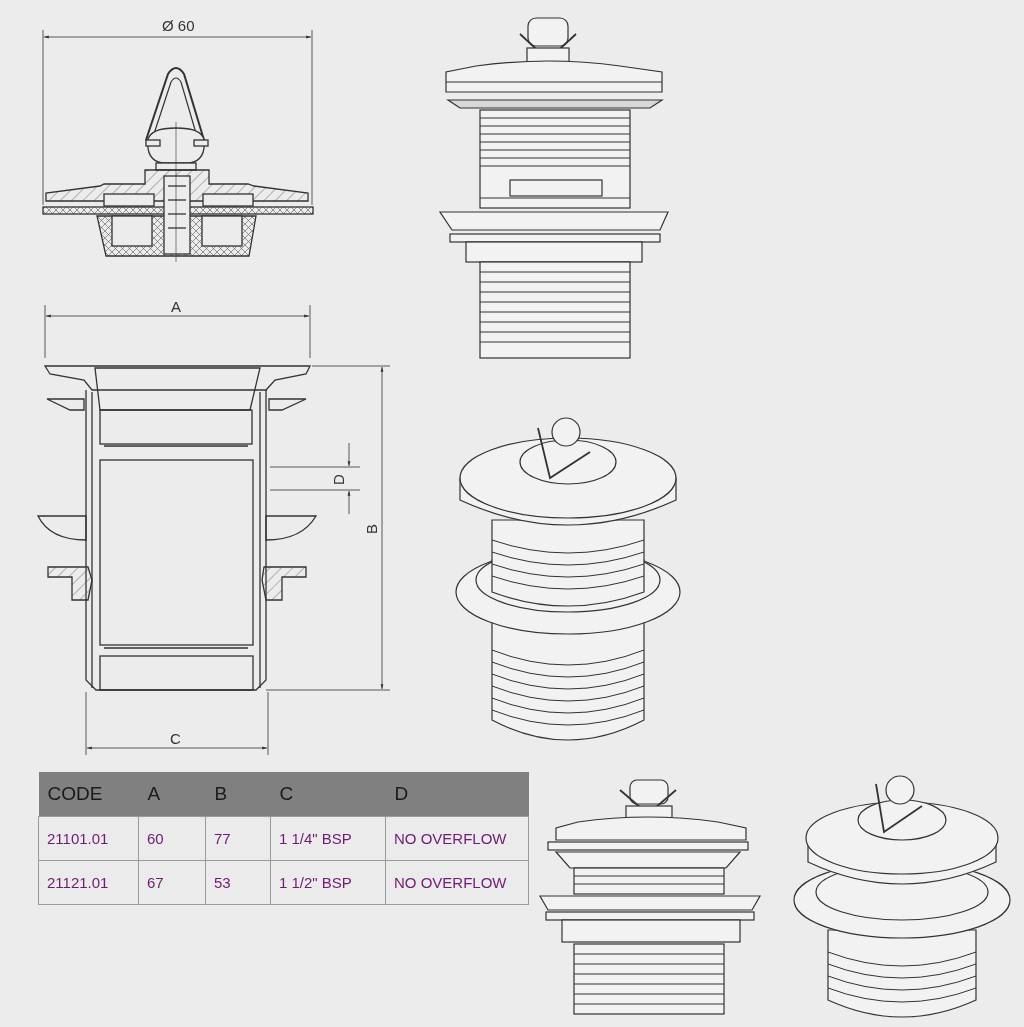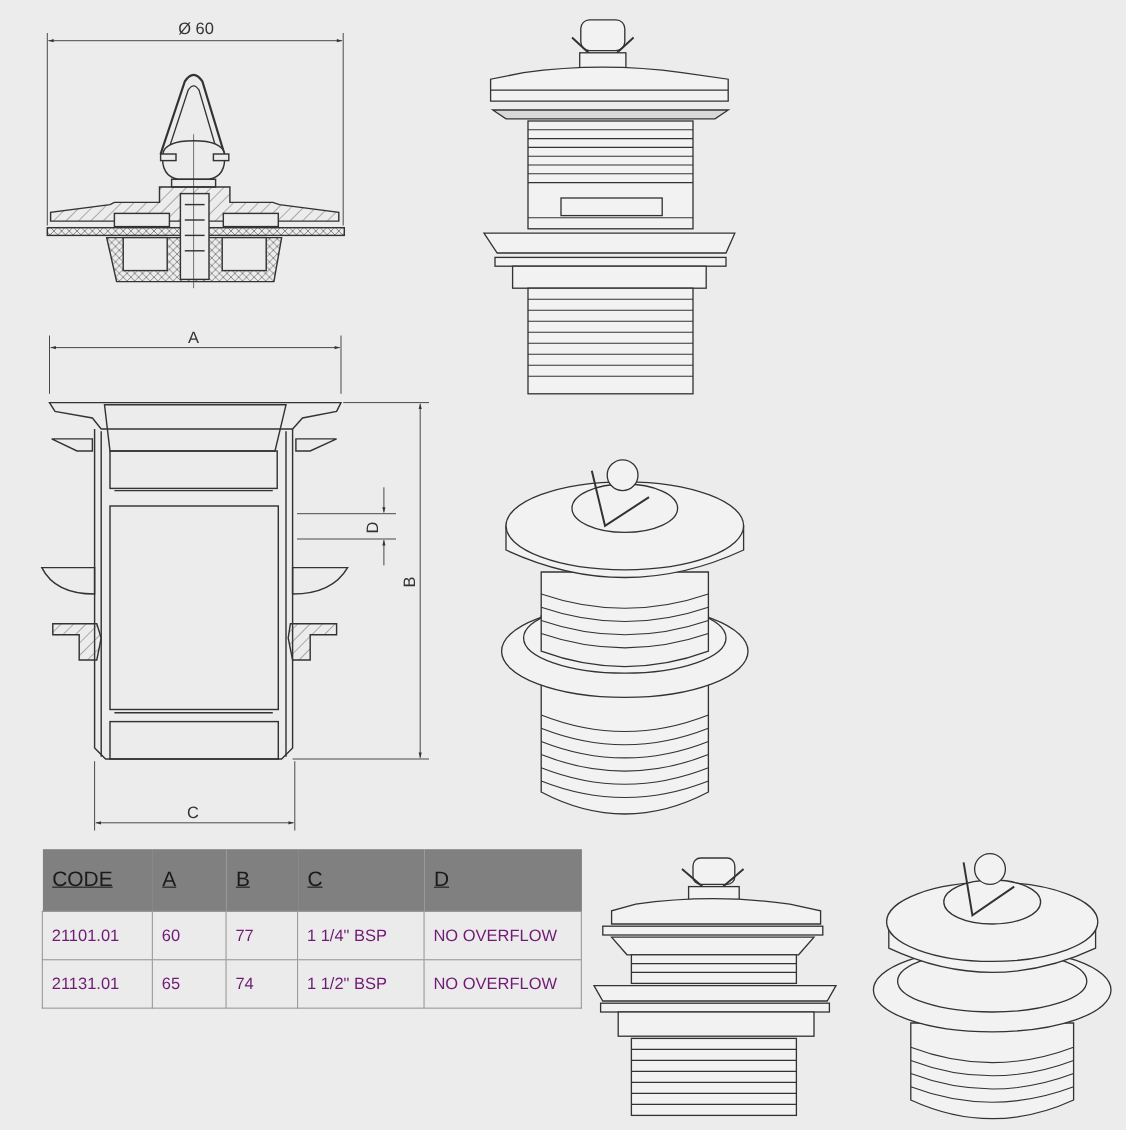--- a/index.html
+++ b/index.html
@@ -8,21 +8,21 @@
       font-family: "Liberation Sans", sans-serif; color: #222;
     }
     svg { position: absolute; left: 0; top: 0; }
     .dimlabel { font-family: "Liberation Sans", sans-serif; font-size: 15px; fill: #333; }
     table.spec {
       position: absolute; left: 38px; top: 772px; width: 491px; border-collapse: collapse;
       font-family: "Liberation Sans", sans-serif;
     }
     table.spec th {
       background: #808080; color: #1a1a1a; font-weight: normal; font-size: 19px;
-      text-align: left; padding: 0 0 0 9px; height: 56px; border: none; text-decoration: underline;
+      text-align: left; padding: 0 0 0 9px; height: 44px; border: none;
     }
     table.spec td {
       background: #ebebeb; border: 1.5px solid #9a9a9a; font-size: 15px; color: #701a75;
       padding: 0 0 0 8px; height: 43px;
     }
     table.spec tr.body-row td:first-child { border-left: 1.5px solid #9a9a9a; }
   </style>
 </head>
 <body>
 
@@ -234,20 +234,20 @@
   </thead>
   <tbody>
     <tr class="body-row">
       <td>21101.01</td>
       <td>60</td>
       <td>77</td>
       <td>1 1/4" BSP</td>
       <td>NO OVERFLOW</td>
     </tr>
     <tr class="body-row">
-      <td>21131.01</td>
-      <td>65</td>
-      <td>74</td>
+      <td>21121.01</td>
+      <td>67</td>
+      <td>53</td>
       <td>1 1/2" BSP</td>
       <td>NO OVERFLOW</td>
     </tr>
   </tbody>
 </table>
 
 </body></html>

